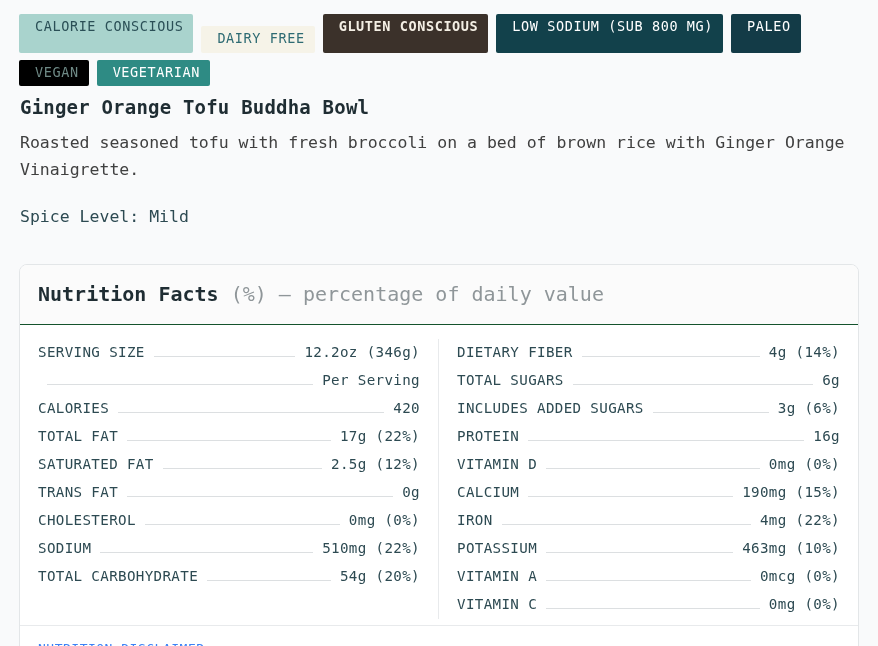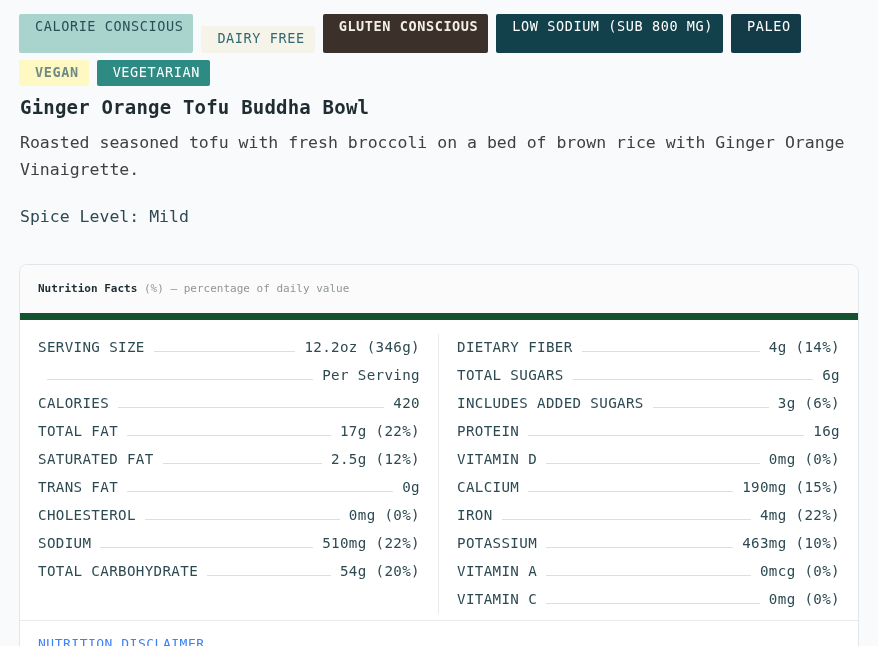--- a/index.html
+++ b/index.html
@@ -35,21 +35,21 @@
     padding: 6px 10px 7px 16px;
     border-radius: 2px;
     white-space: nowrap;
     font-weight: 400;
   }
   .tag-calorie   { background: #a9d3cd; color: #2a4f56; }
   .tag-dairy     { background: #f6f3e8; color: #2e6b73; margin-top: 12px; }
   .tag-gluten    { background: #3b312a; color: #f4efe4; font-weight: 700; text-align: right; }
   .tag-lowsodium { background: #12414b; color: #ffffff; }
   .tag-paleo     { background: #133b47; color: #ffffff; }
-  .tag-vegan     { background: #fef9c3; color: #6f8a86; font-weight: bold; }
+  .tag-vegan     { background: #000000; color: #6f8a86; }
   .tag-vegetarian{ background: #2e8b84; color: #ffffff; }
 
   
   .dish-title {
     font-size: 19px;
     font-weight: 700;
     color: #1f2d33;
     margin: 6px 0 12px 1px;
     letter-spacing: 0.2px;
   }
@@ -69,23 +69,23 @@
   
   .nutrition-card {
     margin-top: 38px;
     border: 1px solid #e3e6e8;
     border-radius: 8px;
     background: #ffffff;
     overflow: hidden;
   }
   .card-header {
     background: #fbfbfb;
-    border-bottom: 7px solid #14532d;
+    border-bottom: 1px solid #14532d;
     padding: 17px 18px 18px 18px;
-    font-size: 11px;
+    font-size: 20px;
   }
   .card-header .nf-strong {
     color: #1f2d33;
     font-weight: 700;
   }
   .card-header .nf-sub {
     color: #8f9699;
     font-weight: 400;
   }
 

